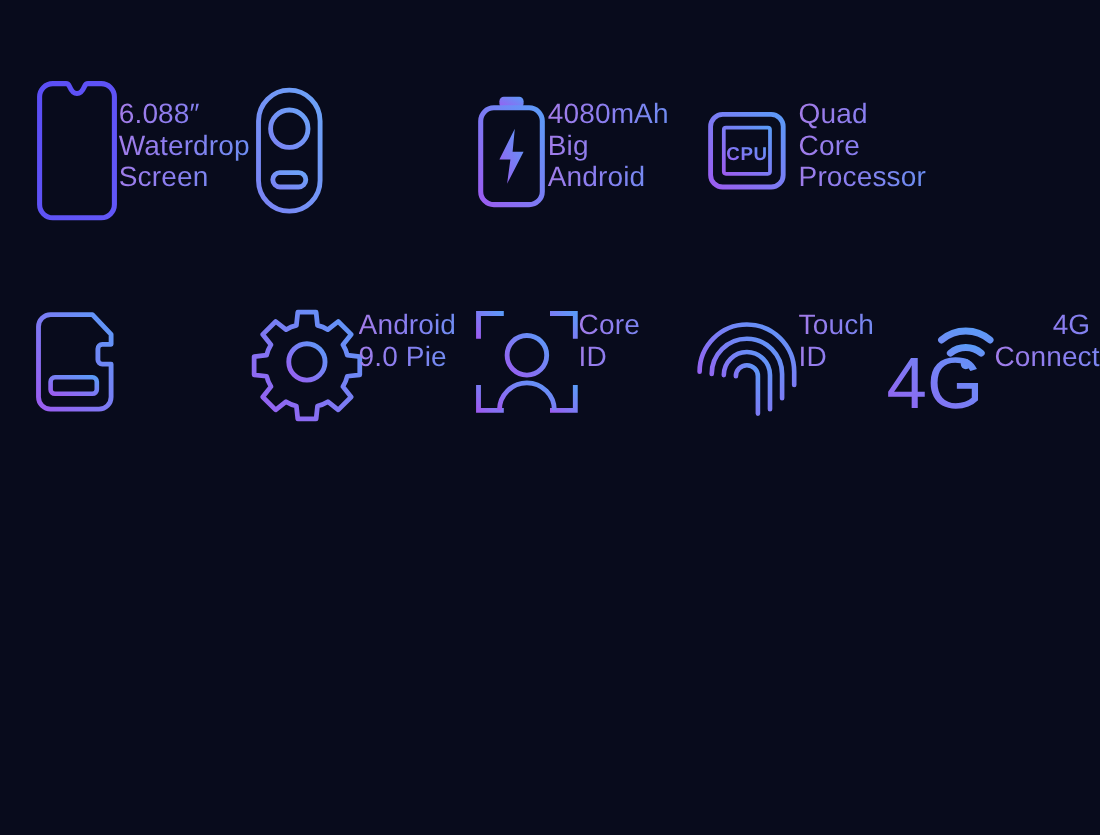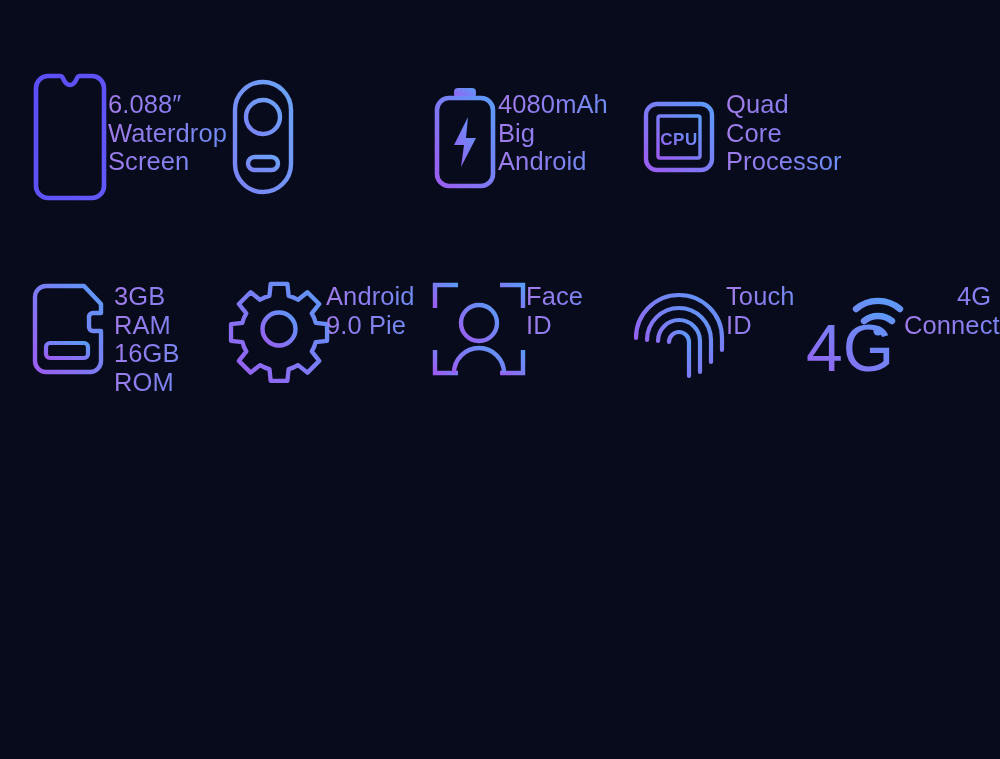--- a/index.html
+++ b/index.html
@@ -187,22 +187,20 @@
           </defs>
           <path d="M14 3 L52 3 L69 21 L69 30 L61 30 A4 4 0 0 0 57 34 L57 44 A4 4 0 0 0 61 48 L69 48 L69 78 A11 11 0 0 1 58 89 L14 89 A11 11 0 0 1 3 78 L3 14 A11 11 0 0 1 14 3 Z" fill="none" stroke="url(#gSd)" stroke-width="4.4" stroke-linejoin="round"></path>
           <g stroke="url(#gSd)" stroke-width="4.2" stroke-linecap="round">
             <line x1="17" y1="18" x2="17" y2="35"></line>
             <line x1="30" y1="18" x2="30" y2="35"></line>
             <line x1="43" y1="18" x2="43" y2="35"></line>
           </g>
           <rect x="14" y="60" width="42" height="15" rx="4" ry="4" fill="none" stroke="url(#gSd)" stroke-width="4.2"></rect>
         </svg>
       </div>
-      <div class="spec-label">3GB RAM
-16GB ROM</div>
     </div>
 
     <div class="spec-cell">
       <div class="icon-box">
         <svg width="94" height="94" viewBox="0 0 94 94" aria-hidden="true">
           <defs>
             <linearGradient id="gGear" x1="0" y1="1" x2="1" y2="0">
               <stop offset="0%" stop-color="#9b5cf0"></stop>
               <stop offset="100%" stop-color="#5b9bf8"></stop>
             </linearGradient>
@@ -228,21 +226,21 @@
           <g fill="none" stroke="url(#gFace)" stroke-width="4.4" stroke-linecap="butt" stroke-linejoin="miter">
             <path d="M3 26 L3 3 L26 3"></path>
             <path d="M68 3 L91 3 L91 26"></path>
             <path d="M91 68 L91 91 L68 91"></path>
             <path d="M26 91 L3 91 L3 68"></path>
             <circle cx="47" cy="41" r="18"></circle>
             <path d="M22 91 A25 25 0 0 1 72 91"></path>
           </g>
         </svg>
       </div>
-      <div class="spec-label">Face ID</div>
+      <div class="spec-label">Core ID</div>
     </div>
 
     <div class="spec-cell">
       <div class="icon-box">
         <svg width="94" height="98" viewBox="0 0 94 98" aria-hidden="true">
           <defs>
             <linearGradient id="gFp" x1="0" y1="1" x2="1" y2="0">
               <stop offset="0%" stop-color="#9b5cf0"></stop>
               <stop offset="100%" stop-color="#5b9bf8"></stop>
             </linearGradient>

